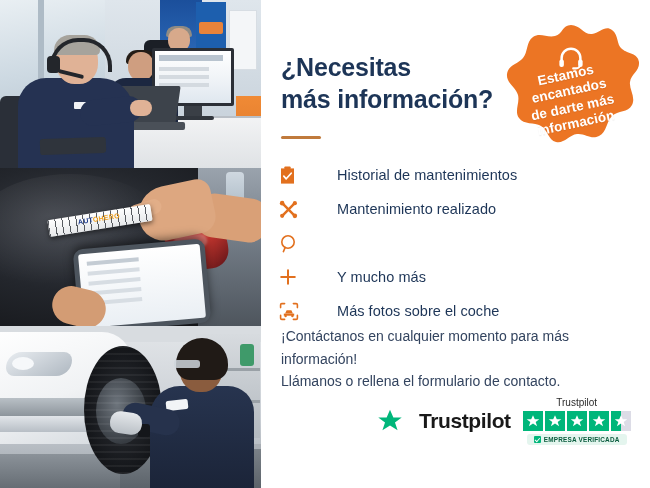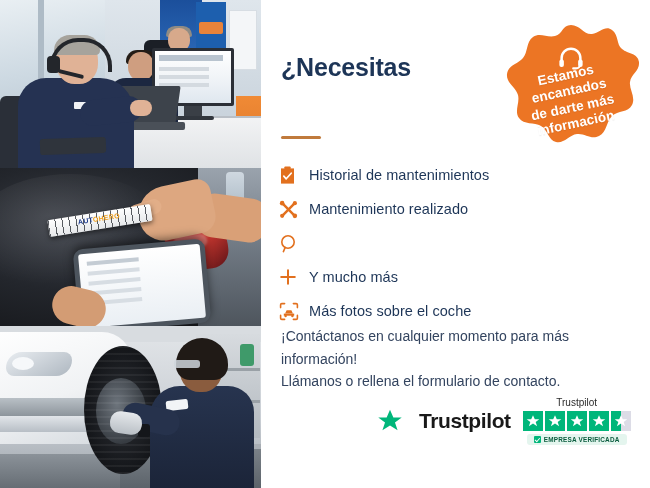--- a/index.html
+++ b/index.html
@@ -456,20 +456,21 @@
     top: 158px;
     width: 340px;
     list-style: none;
     margin: 0;
     padding: 0;
   }
   .feature {
     display: flex;
     align-items: center;
     height: 34px;
+    gap: 28px;
   }
   .feature-icon {
     width: 30px;
     min-width: 30px;
     height: 22px;
     display: flex;
     align-items: center;
     justify-content: flex-start;
     color: #e2701e;
   }
@@ -660,20 +661,21 @@
         <div class="p3-glove"></div>
       </div>
     </div>
 
   </div>
 
   <div class="content">
 
     <h1 class="heading">
       <span>¿Necesitas</span><br>
+      <span>más información?</span>
     </h1>
 
     <div class="accent-rule"></div>
 
     <div class="badge">
       <svg width="142" height="142" viewBox="0 0 142 142">
         <path fill="#ec7524" d="
           M71 4
           C80 4 84 14 92 13
           C100 12 105 4 112 9

